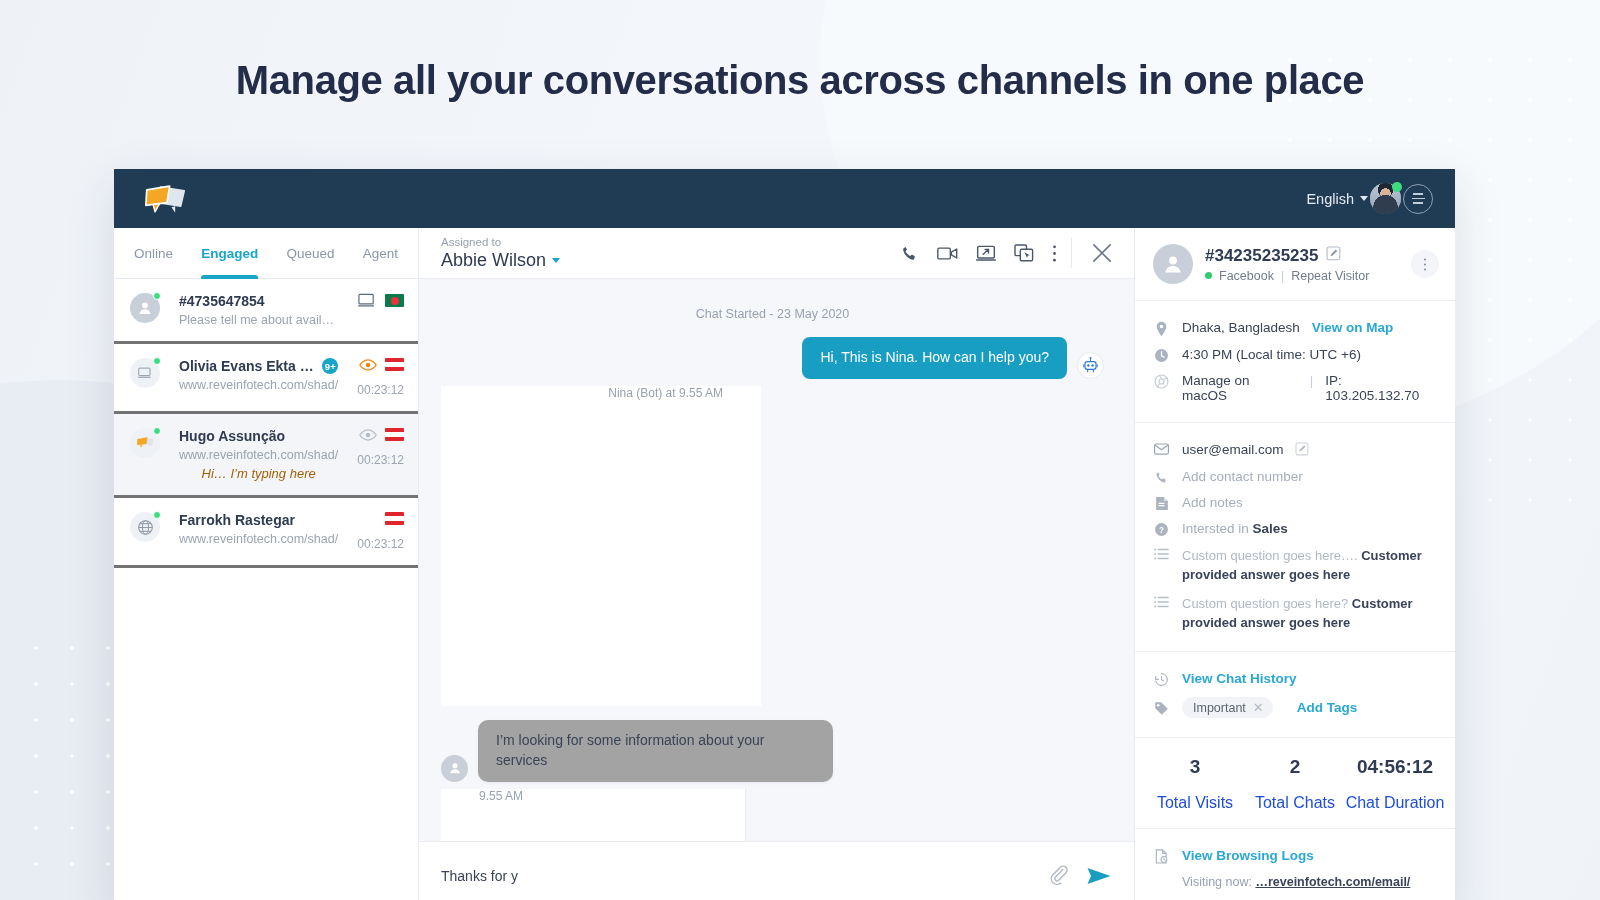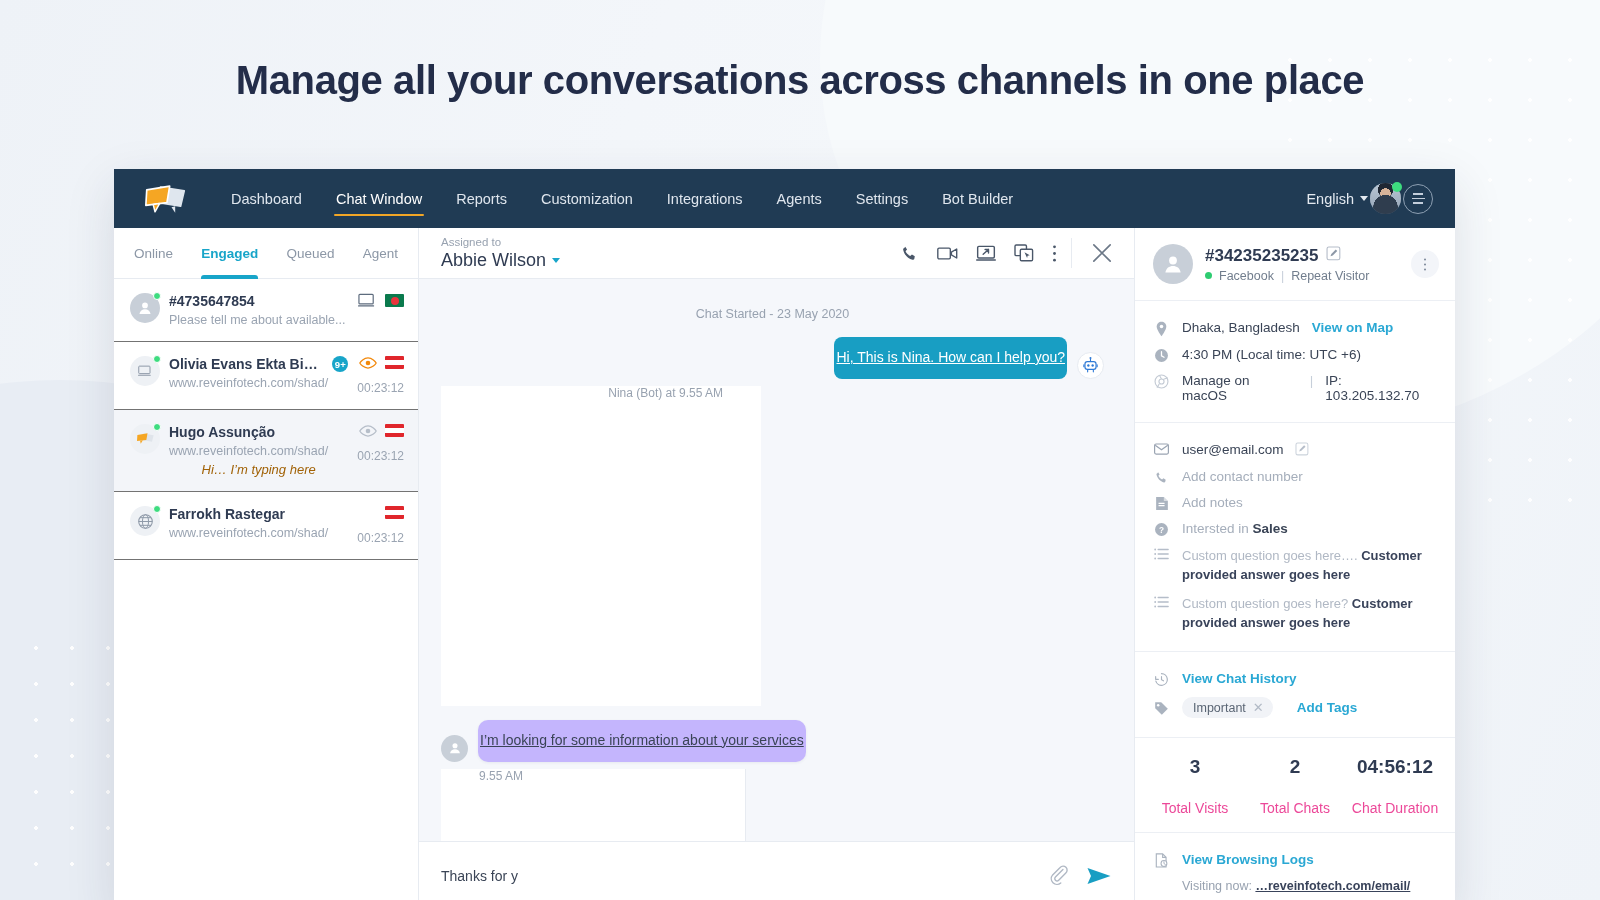--- a/index.html
+++ b/index.html
@@ -115,22 +115,22 @@
   .tab {
     flex: 1 1 auto; display: flex; align-items: center; justify-content: center;
     font-size: 13.5px; color: #8c97a6; cursor: pointer; position: relative;
   }
   .tab.active { color: #18a5c9; font-weight: bold; }
   .tab.active::after {
     content: ""; position: absolute; bottom: -1px; left: 14px; right: 14px; height: 4px;
     background: #18a5c9; border-radius: 3px 3px 0 0;
   }
   .convo {
-    display: flex; padding: 14px 14px 14px 16px; border-bottom: 1px solid #737373;
-    cursor: pointer; gap: 9px; position: relative;
+    display: flex; padding: 14px 14px 14px 16px; border-bottom: 3px solid #737373;
+    cursor: pointer; gap: 19px; position: relative;
   }
   .convo.selected { background: #f3f5f9; }
   .av {
     width: 30px; height: 30px; border-radius: 50%; flex: 0 0 30px; position: relative;
     background: #eef1f5; display: flex; align-items: center; justify-content: center;
   }
   .av.gray { background: #c8cfd8; }
   .av .pres {
     position: absolute; right: -1px; top: -1px; width: 8px; height: 8px;
     border-radius: 50%; background: #3ddc7f; border: 1.5px solid #fff;
@@ -172,26 +172,25 @@
   .icon-btn { cursor: pointer; display: flex; align-items: center; }
   .chatarea {
     flex: 1 1 auto; background: #f5f7fb; overflow: hidden; padding: 22px 30px 8px 22px;
     display: flex; flex-direction: column; gap: 2px;
   }
   .sysnote { text-align: center; font-size: 12.5px; color: #98a2b0; margin: 6px 0 14px; }
   .row { display: flex; align-items: flex-end; gap: 10px; }
   .row.out { justify-content: flex-end; }
   .row.in { justify-content: flex-start; }
   .bub {
-    max-width: 355px; font-size: 14px; line-height: 1.42; padding: 11px 2px;
+    max-width: 355px; font-size: 14px; line-height: 1.42; padding: 11px 18px;
     border-radius: 8px;
-    text-decoration: underline;
   }
   .bub.out { background: #189ec3; color: #fff; }
-  .bub.in { background: #c4b5fd; color: #3a4456; box-shadow: 0 1px 3px rgba(40,55,80,.07); border-radius: 10px; }
+  .bub.in { background: #a3a3a3; color: #3a4456; box-shadow: 0 1px 3px rgba(40,55,80,.07); border-radius: 10px; }
   .mini-av {
     width: 27px; height: 27px; border-radius: 50%; flex: 0 0 27px;
     background: #c8cfd8; display: flex; align-items: center; justify-content: center;
   }
   .mini-av.bot { background: #fff; border: 1px solid #e7ebf1; }
   .stamp { font-size: 12px; color: #98a2b0; margin: 5px 0 12px; }
   .stamp.right { text-align: right; padding-right: 38px; }
   .stamp.left { padding-left: 38px; }
   .composer {
     flex: 0 0 68px; height: 68px; border-top: 1px solid #e7ebf1; background: #fff;
@@ -224,21 +223,21 @@
   .r-qa .q { color: #b0b8c4; }
   .r-qa .a { color: #39435a; font-weight: bold; }
   .tag {
     background: #f1f3f7; color: #5a6574; font-size: 12.5px; border-radius: 11px;
     padding: 3px 9px 3px 11px; display: inline-flex; align-items: center; gap: 7px;
   }
   .tag .x { color: #b2bac6; cursor: pointer; font-size: 13px; }
   .stats { display: flex; padding: 18px 10px 16px; border-bottom: 1px solid #eceff4; }
   .stat { flex: 1 1 0; text-align: center; }
   .stat .v { font-size: 19px; font-weight: bold; color: #2f3b52; }
-  .stat .l { font-size: 14px; color: #ec4899; margin-top: 22px; }
+  .stat .l { font-size: 16px; color: #1d4ed8; margin-top: 16px; }
   .browse { padding: 14px 16px 14px 18px; }
   .visiting { font-size: 12.5px; color: #98a2b0; margin-top: 6px; padding-left: 29px; }
   .visiting b { color: #39435a; text-decoration: underline; }
 </style>
 </head>
 <body>
 
 <div class="bg-wrap">
   <div class="bg-base"></div>
   <div class="bg-swoop-tr"></div>
@@ -253,30 +252,20 @@
 
   <div class="navbar">
     <div class="logo">
       <svg viewBox="0 0 48 32" width="44" height="30">
         <path d="M18 3 L44 7 L40 24 L16 20 Z" fill="#dfe6ee" stroke="#dfe6ee" stroke-width="1.6" stroke-linejoin="round"></path>
         <path d="M30 25 L34 31 L34 24 Z" fill="#dfe6ee"></path>
         <path d="M3 6 L28 2 L25 20 L2 23 Z" fill="#f5a623" stroke="#ffffff" stroke-width="1.8" stroke-linejoin="round"></path>
         <path d="M10 22 L12 30 L17 21 Z" fill="#f5a623" stroke="#ffffff" stroke-width="1.6" stroke-linejoin="round"></path>
       </svg>
     </div>
-    <div class="navlinks">
-      <div class="navlink">Dashboard</div>
-      <div class="navlink active">Chat Window</div>
-      <div class="navlink">Reports</div>
-      <div class="navlink">Customization</div>
-      <div class="navlink">Integrations</div>
-      <div class="navlink">Agents</div>
-      <div class="navlink">Settings</div>
-      <div class="navlink">Bot Builder</div>
-    </div>
     <div class="nav-right">
       <div class="lang">
         <span>English</span>
         <span class="caret"></span>
       </div>
       <div class="nav-avatar">
         <span class="face"></span>
         <span class="dot-online"></span>
       </div>
       <div class="hamburger">

